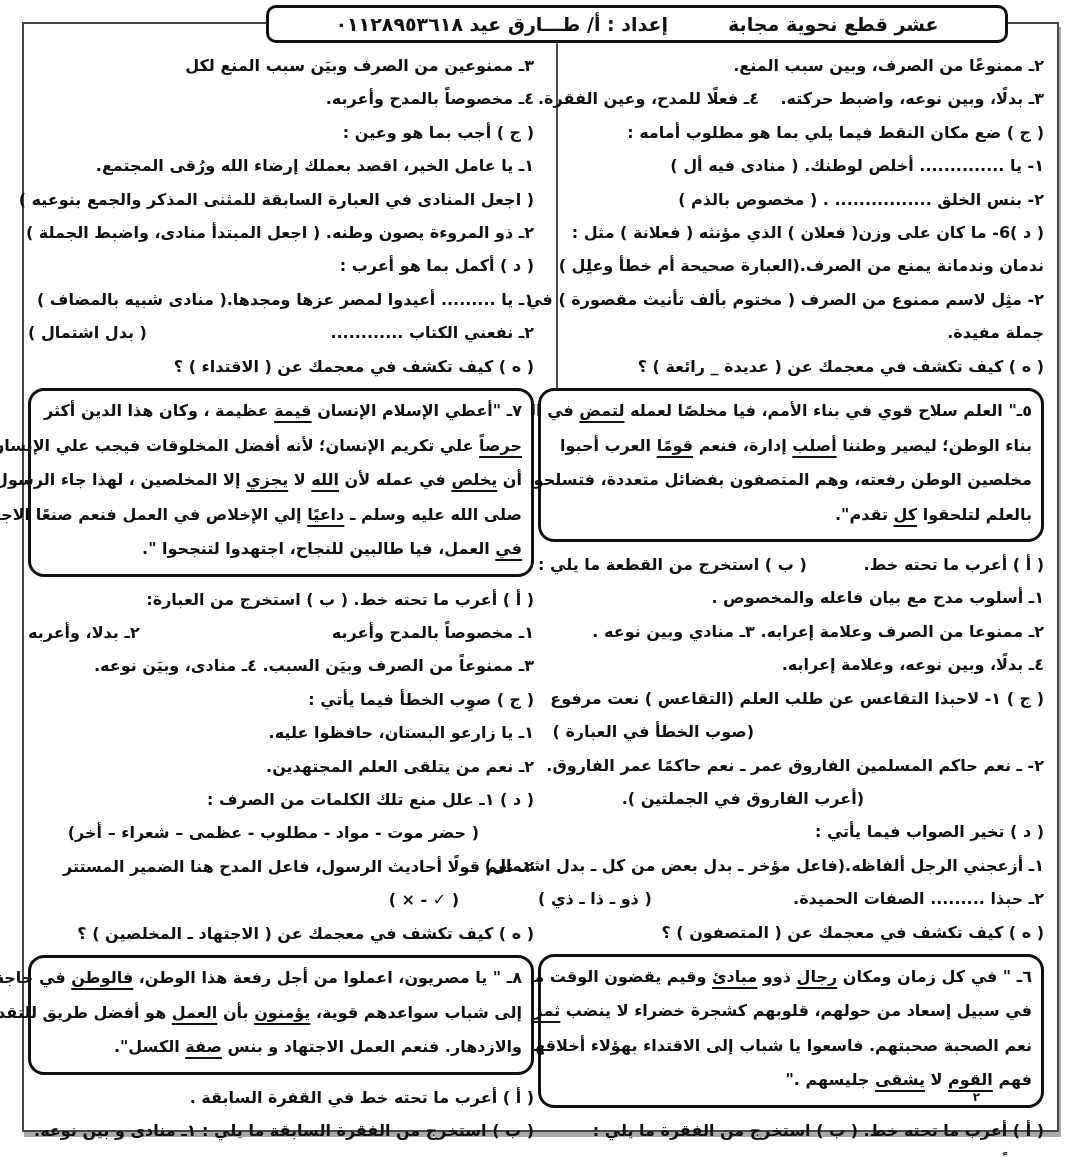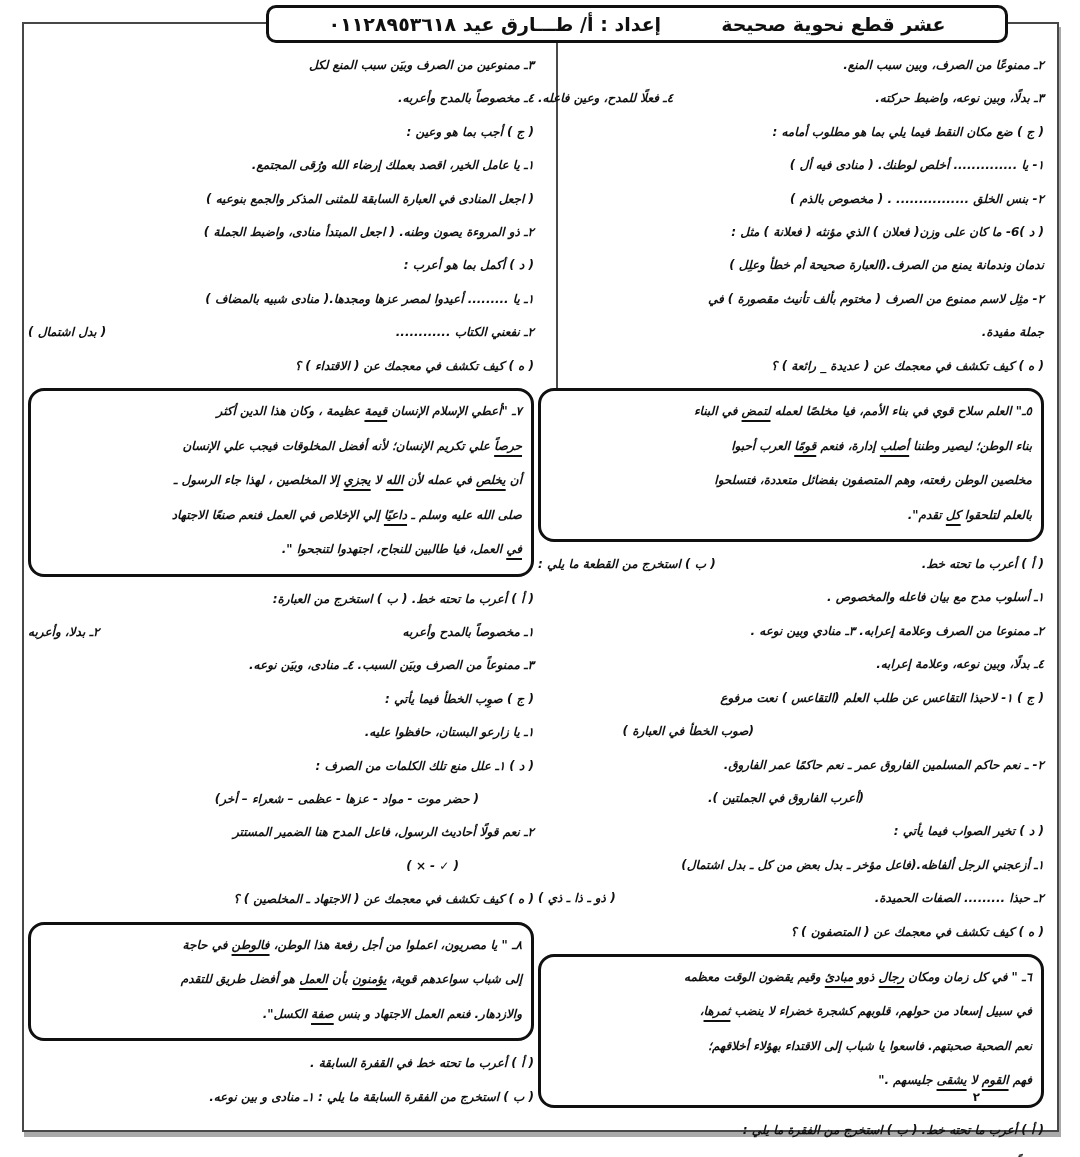--- a/index.html
+++ b/index.html
@@ -16,21 +16,21 @@
     position:absolute;top:5px;right:72px;width:736px;height:32px;
     border:3px solid #101010;border-radius:10px;background:#ffffff;z-index:3;
     display:flex;direction:rtl;align-items:center;justify-content:center;gap:60px;
     font-size:19px;font-weight:bold;white-space:nowrap;
   }
   .col-divider{
     position:absolute;left:556px;top:24px;width:2px;height:412px;background:#4a4a4a;z-index:1;
   }
   .col{
     position:absolute;top:49px;direction:rtl;text-align:right;
-    font-size:12px;font-weight:bold;line-height:33.4px;z-index:2;font-style:italic;
+    font-size:16px;font-weight:bold;line-height:33.4px;z-index:2;
   }
   .col-right{right:36px;width:506px;}
   .col-left{left:28px;width:506px;}
   .tline{white-space:nowrap;}
   .tline.split{display:flex;justify-content:space-between;white-space:nowrap;}
   .qbox{
     border:3px solid #101010;border-radius:16px;background:#ffffff;
     padding:3px 9px 7px 9px;margin:5px 0 6px 0;line-height:34.5px;
   }
   .bline{white-space:nowrap;}
@@ -39,31 +39,31 @@
     position:absolute;right:100px;top:1090px;font-size:12px;font-weight:bold;z-index:2;
   }
 </style>
 </head>
 <body>
 
 <div class="page">
   <div class="outer-border"></div>
 
   <div class="header-box">
-    <span>عشر قطع نحوية صحيحة</span>
+    <span>عشر قطع نحوية مجابة</span>
     <span>إعداد : أ/ طـــارق عيد ٠١١٢٨٩٥٣٦١٨</span>
   </div>
 
   <div class="col-divider"></div>
 
   <div class="col col-right">
       <div class="tline">٢ـ ممنوعًا من الصرف، وبين سبب المنع.</div>
       <div class="tline split">
         <span>٣ـ بدلًا، وبين نوعه، واضبط حركته.</span>
-        <span>٤ـ فعلًا للمدح، وعين فاعله.</span>
+        <span>٤ـ فعلًا للمدح، وعين الفقرة.</span>
       </div>
       <div class="tline">( ج ) ضع مكان النقط فيما يلي بما هو مطلوب أمامه :</div>
       <div class="tline">١- يا .............. أخلص لوطنك.  ( منادى فيه أل )</div>
       <div class="tline">٢- بنس الخلق ................ . ( مخصوص بالذم )</div>
       <div class="tline">( د )6- ما كان على وزن( فعلان ) الذي مؤنثه ( فعلانة ) مثل :</div>
       <div class="tline">ندمان وندمانة يمنع من الصرف.(العبارة صحيحة أم خطأ وعلِل )</div>
       <div class="tline">٢- مثِل لاسم ممنوع من الصرف ( مختوم بألف تأنيث مقصورة )  في</div>
       <div class="tline">جملة مفيدة.</div>
       <div class="tline">( ه ) كيف تكشف في معجمك عن ( عديدة _ رائعة ) ؟</div>
       <div class="qbox">
@@ -121,22 +121,23 @@
         <div class="bline"><u>في</u> العمل، فيا طالبين للنجاح، اجتهدوا لتنجحوا ".</div>
       </div>
       <div class="tline">( أ ) أعرب ما  تحته خط.  ( ب ) استخرج من العبارة:</div>
       <div class="tline split">
         <span>١ـ مخصوصاً بالمدح وأعربه</span>
         <span>٢ـ بدلا، وأعربه</span>
       </div>
       <div class="tline">٣ـ ممنوعاً من الصرف وبيَن السبب.   ٤ـ منادى، وبيَن نوعه.</div>
       <div class="tline">( ج ) صوِب الخطأ فيما يأتي :</div>
       <div class="tline">١ـ  يا زارعو البستان، حافظوا عليه.</div>
+      <div class="tline">٢ـ نعم من يتلقى العلم المجتهدين.</div>
       <div class="tline">( د ) ١ـ علل منع تلك الكلمات من الصرف :</div>
-      <div class="tline" style="padding-right: 55px;">( حضر موت - مواد - عزها - عظمى – شعراء – أخر)</div>
+      <div class="tline" style="padding-right: 55px;">( حضر موت - مواد - مطلوب - عظمى – شعراء – أخر)</div>
       <div class="tline">٢ـ نعم قولًا أحاديث الرسول، فاعل المدح هنا الضمير المستتر</div>
       <div class="tline" style="padding-right: 75px;">( ✓ - × )</div>
       <div class="tline">( ه ) كيف تكشف في معجمك عن ( الاجتهاد ـ المخلصين ) ؟</div>
       <div class="qbox">
         <div class="bline">٨ـ " يا مصريون، اعملوا من أجل رفعة هذا الوطن، <u>فالوطن</u> في حاجة</div>
         <div class="bline">إلى شباب سواعدهم قوية، <u>يؤمنون</u> بأن <u>العمل</u> هو أفضل طريق للتقدم</div>
         <div class="bline">والازدهار. فنعم العمل الاجتهاد و بنس <u>صفة</u> الكسل".</div>
       </div>
       <div class="tline">( أ ) أعرب ما تحته خط في القفرة السابقة  .</div>
       <div class="tline">( ب ) استخرج من الفقرة السابقة ما يلي : ١ـ منادى و بين نوعه.</div>

